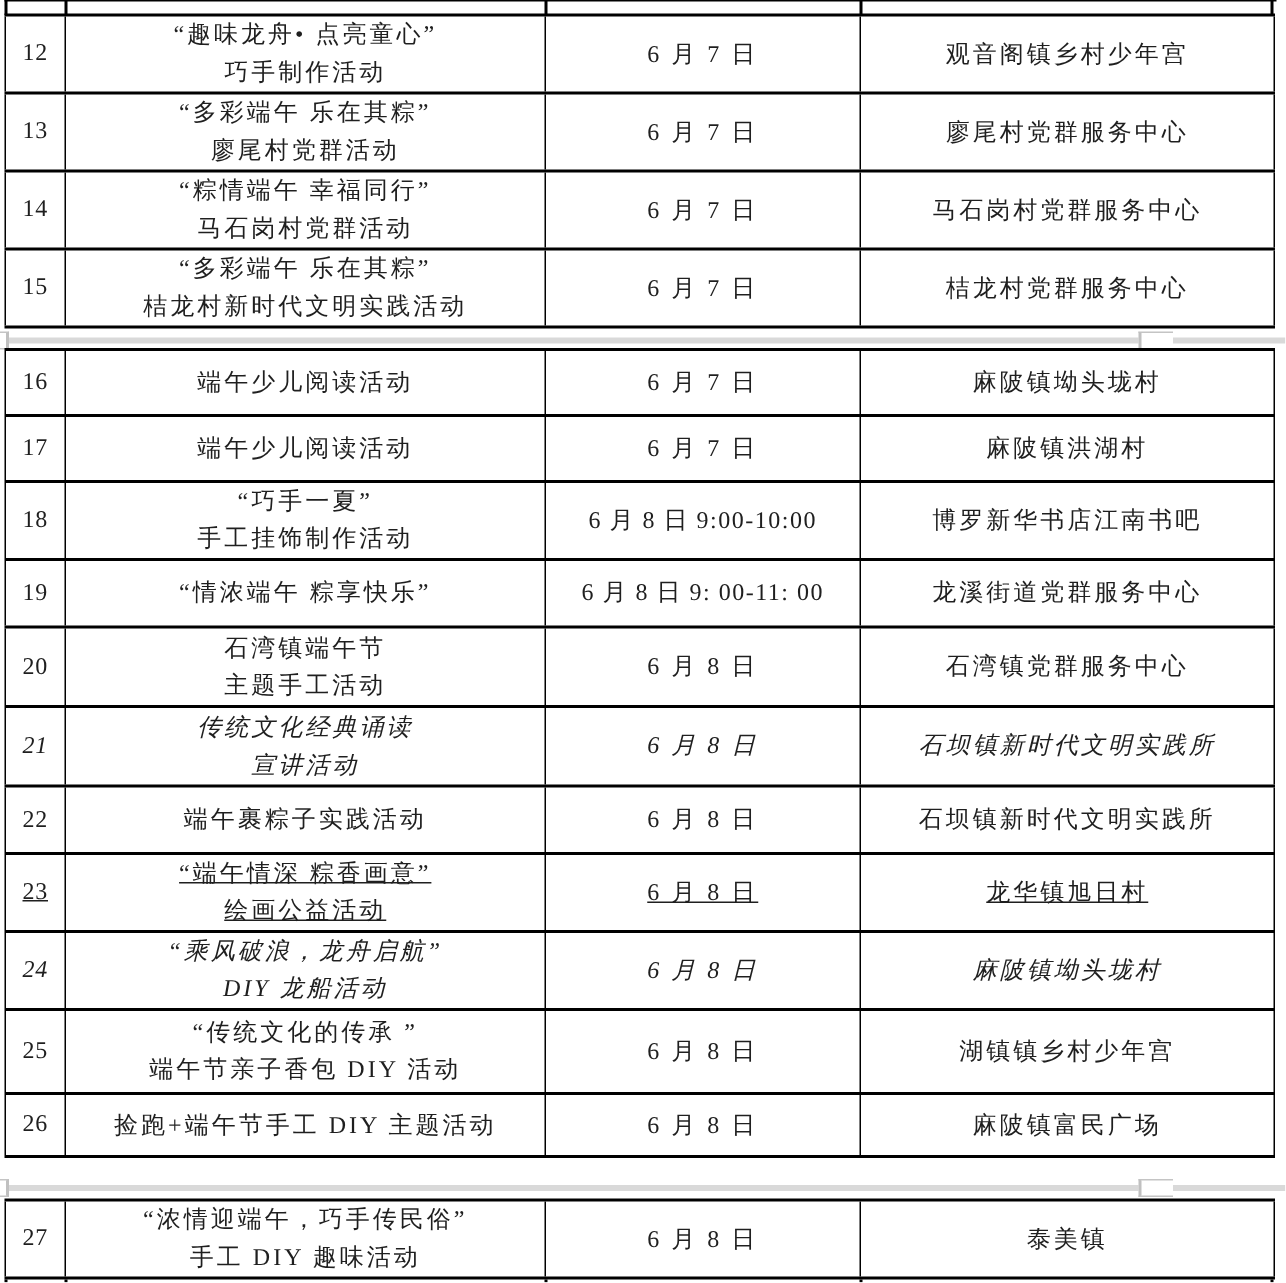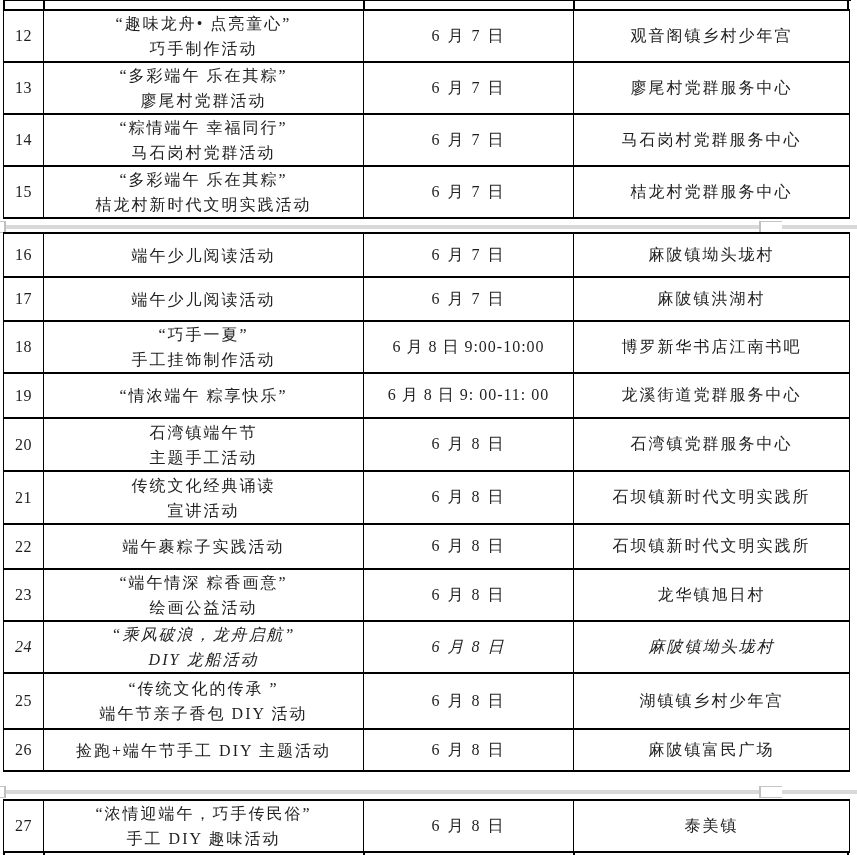--- a/index.html
+++ b/index.html
@@ -157,38 +157,38 @@
         </tr>
         <tr style="height: 53px;">
           <td class="c-no">20</td>
           <td class="c-act">
             <div class="line">石湾镇端午节</div>
             <div class="line">主题手工活动</div>
           </td>
           <td class="c-date">6 月 8 日</td>
           <td class="c-loc">石湾镇党群服务中心</td>
         </tr>
-        <tr style="height: 53px;">
+        <tr style="height: 53px; font-style: italic;">
           <td class="c-no">21</td>
           <td class="c-act">
             <div class="line">传统文化经典诵读</div>
             <div class="line">宣讲活动</div>
           </td>
           <td class="c-date">6 月 8 日</td>
           <td class="c-loc">石坝镇新时代文明实践所</td>
         </tr>
         <tr style="height: 45px;">
           <td class="c-no">22</td>
           <td class="c-act">
             <div class="line">端午裹粽子实践活动</div>
           </td>
           <td class="c-date">6 月 8 日</td>
           <td class="c-loc">石坝镇新时代文明实践所</td>
         </tr>
-        <tr style="height: 52px;">
+        <tr style="height: 52px; text-decoration: underline;">
           <td class="c-no">23</td>
           <td class="c-act">
             <div class="line">“端午情深 粽香画意”</div>
             <div class="line">绘画公益活动</div>
           </td>
           <td class="c-date">6 月 8 日</td>
           <td class="c-loc">龙华镇旭日村</td>
         </tr>
         <tr style="height: 52px; font-style: italic;">
           <td class="c-no">24</td>

